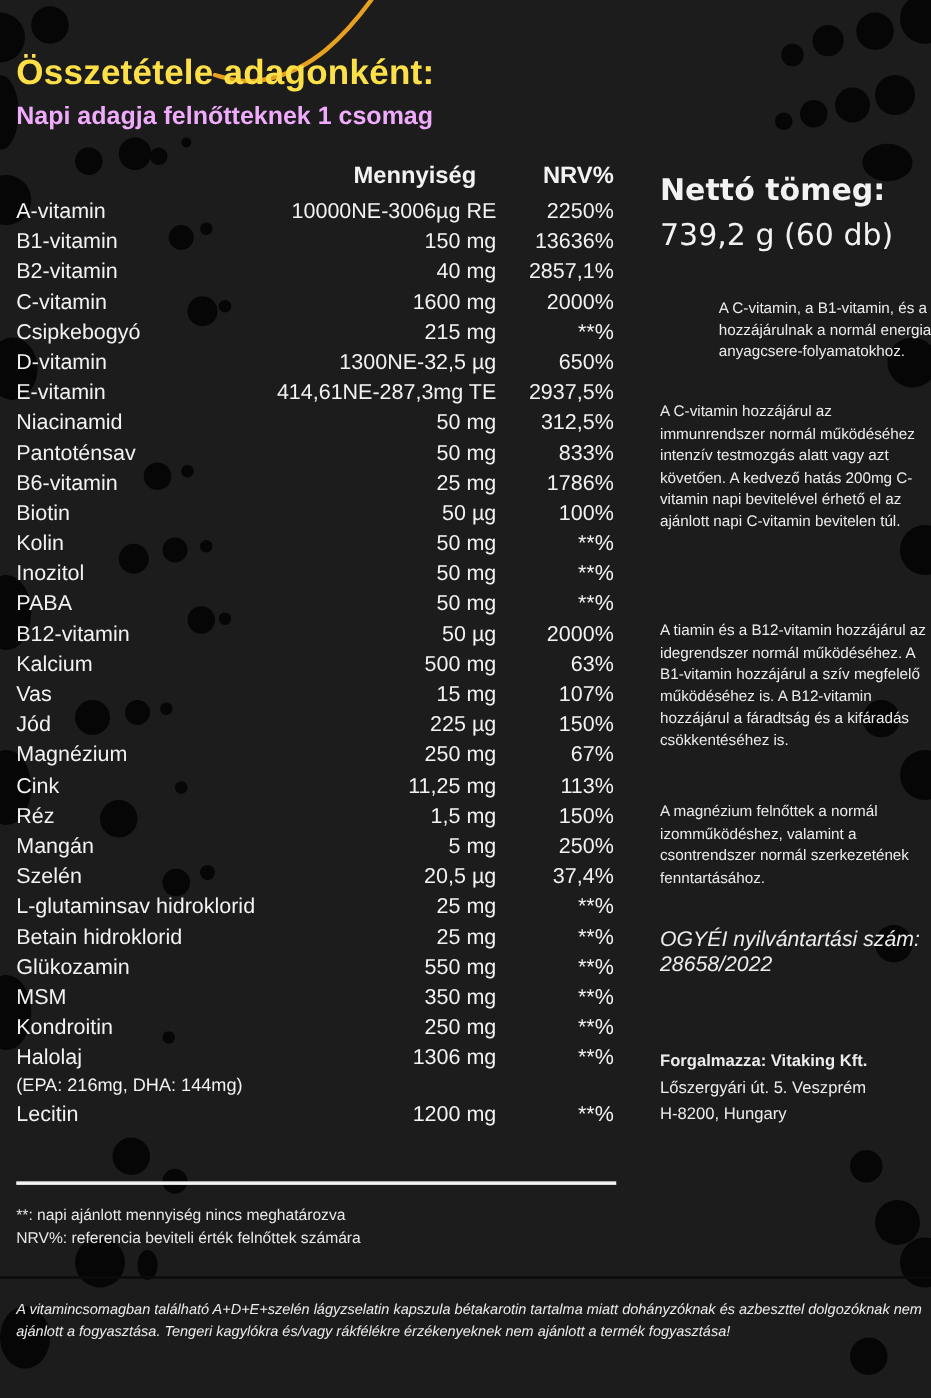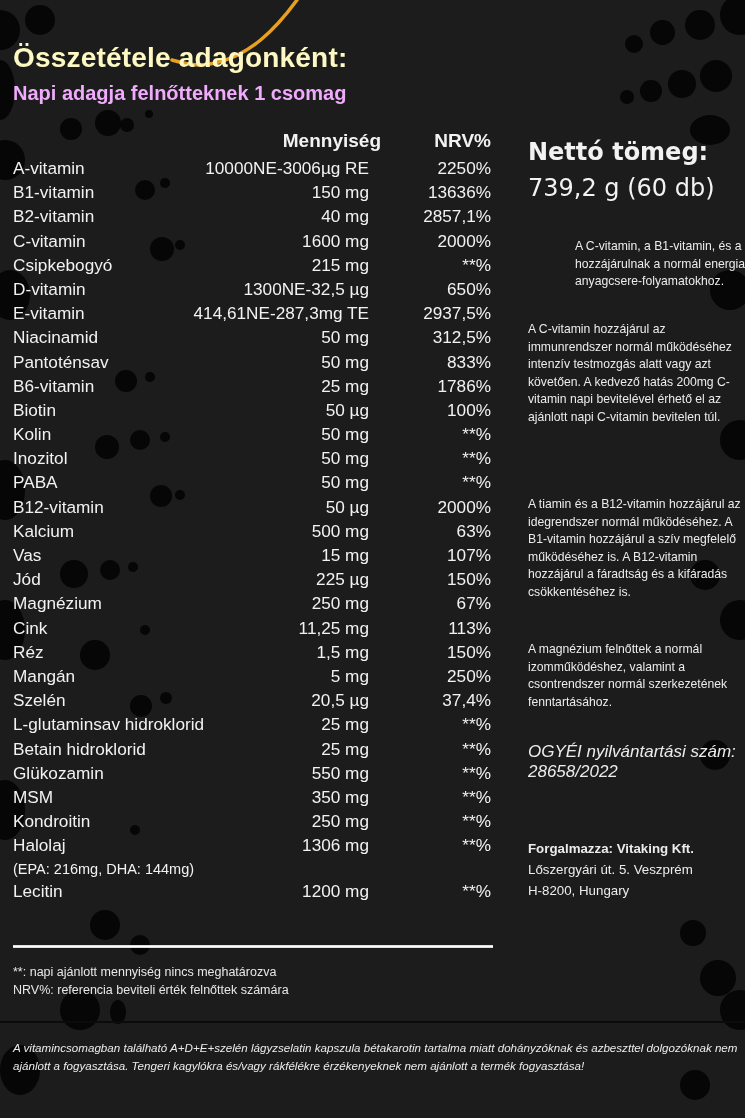--- a/index.html
+++ b/index.html
@@ -11,35 +11,35 @@
       position: relative;
     }
     .bg-dots { position: absolute; inset: 0; pointer-events: none; }
     .dot { position: absolute; border-radius: 50%; background: #060606; }
     .swoosh { position: absolute; left: 0; top: 0; width: 745px; height: 120px; pointer-events: none; }
     .content { position: absolute; inset: 0; }
 
     .title {
       position: absolute; left: 13px; top: 42px;
       font-size: 28px; font-weight: bold; letter-spacing: 0.2px;
-      color: #fef9c3;
+      color: #fde047;
     }
     .subtitle {
       position: absolute; left: 13px; top: 82px;
       font-size: 20px; font-weight: bold; color: #f0abfc;
     }
 
     .table { position: absolute; left: 13px; top: 130px; width: 480px; }
     .thead { position: relative; height: 26px; }
     .th { position: absolute; top: 0; font-size: 19px; font-weight: bold; }
     .th-amount { right: 112px; }
     .th-nrv { right: 2px; }
     .row { position: relative; height: 24.2px; font-size: 17.2px; line-height: 24px; white-space: nowrap; }
     .row .name { position: absolute; left: 0; }
-    .row .amount { position: absolute; right: 124px; }
+    .row .amount { position: absolute; right: 96px; }
     .row .nrv { position: absolute; right: 2px; }
     .row.sub { font-size: 14.5px; height: 22px; }
 
     .rule {
       position: absolute; left: 13px; top: 945px; width: 480px; height: 3px;
       background: linear-gradient(#cfcfcf, #ffffff, #cfcfcf);
     }
     .footnotes { position: absolute; left: 13px; top: 963px; font-size: 12.5px; line-height: 18px; color: #e8e8e8; }
 
     .net {

